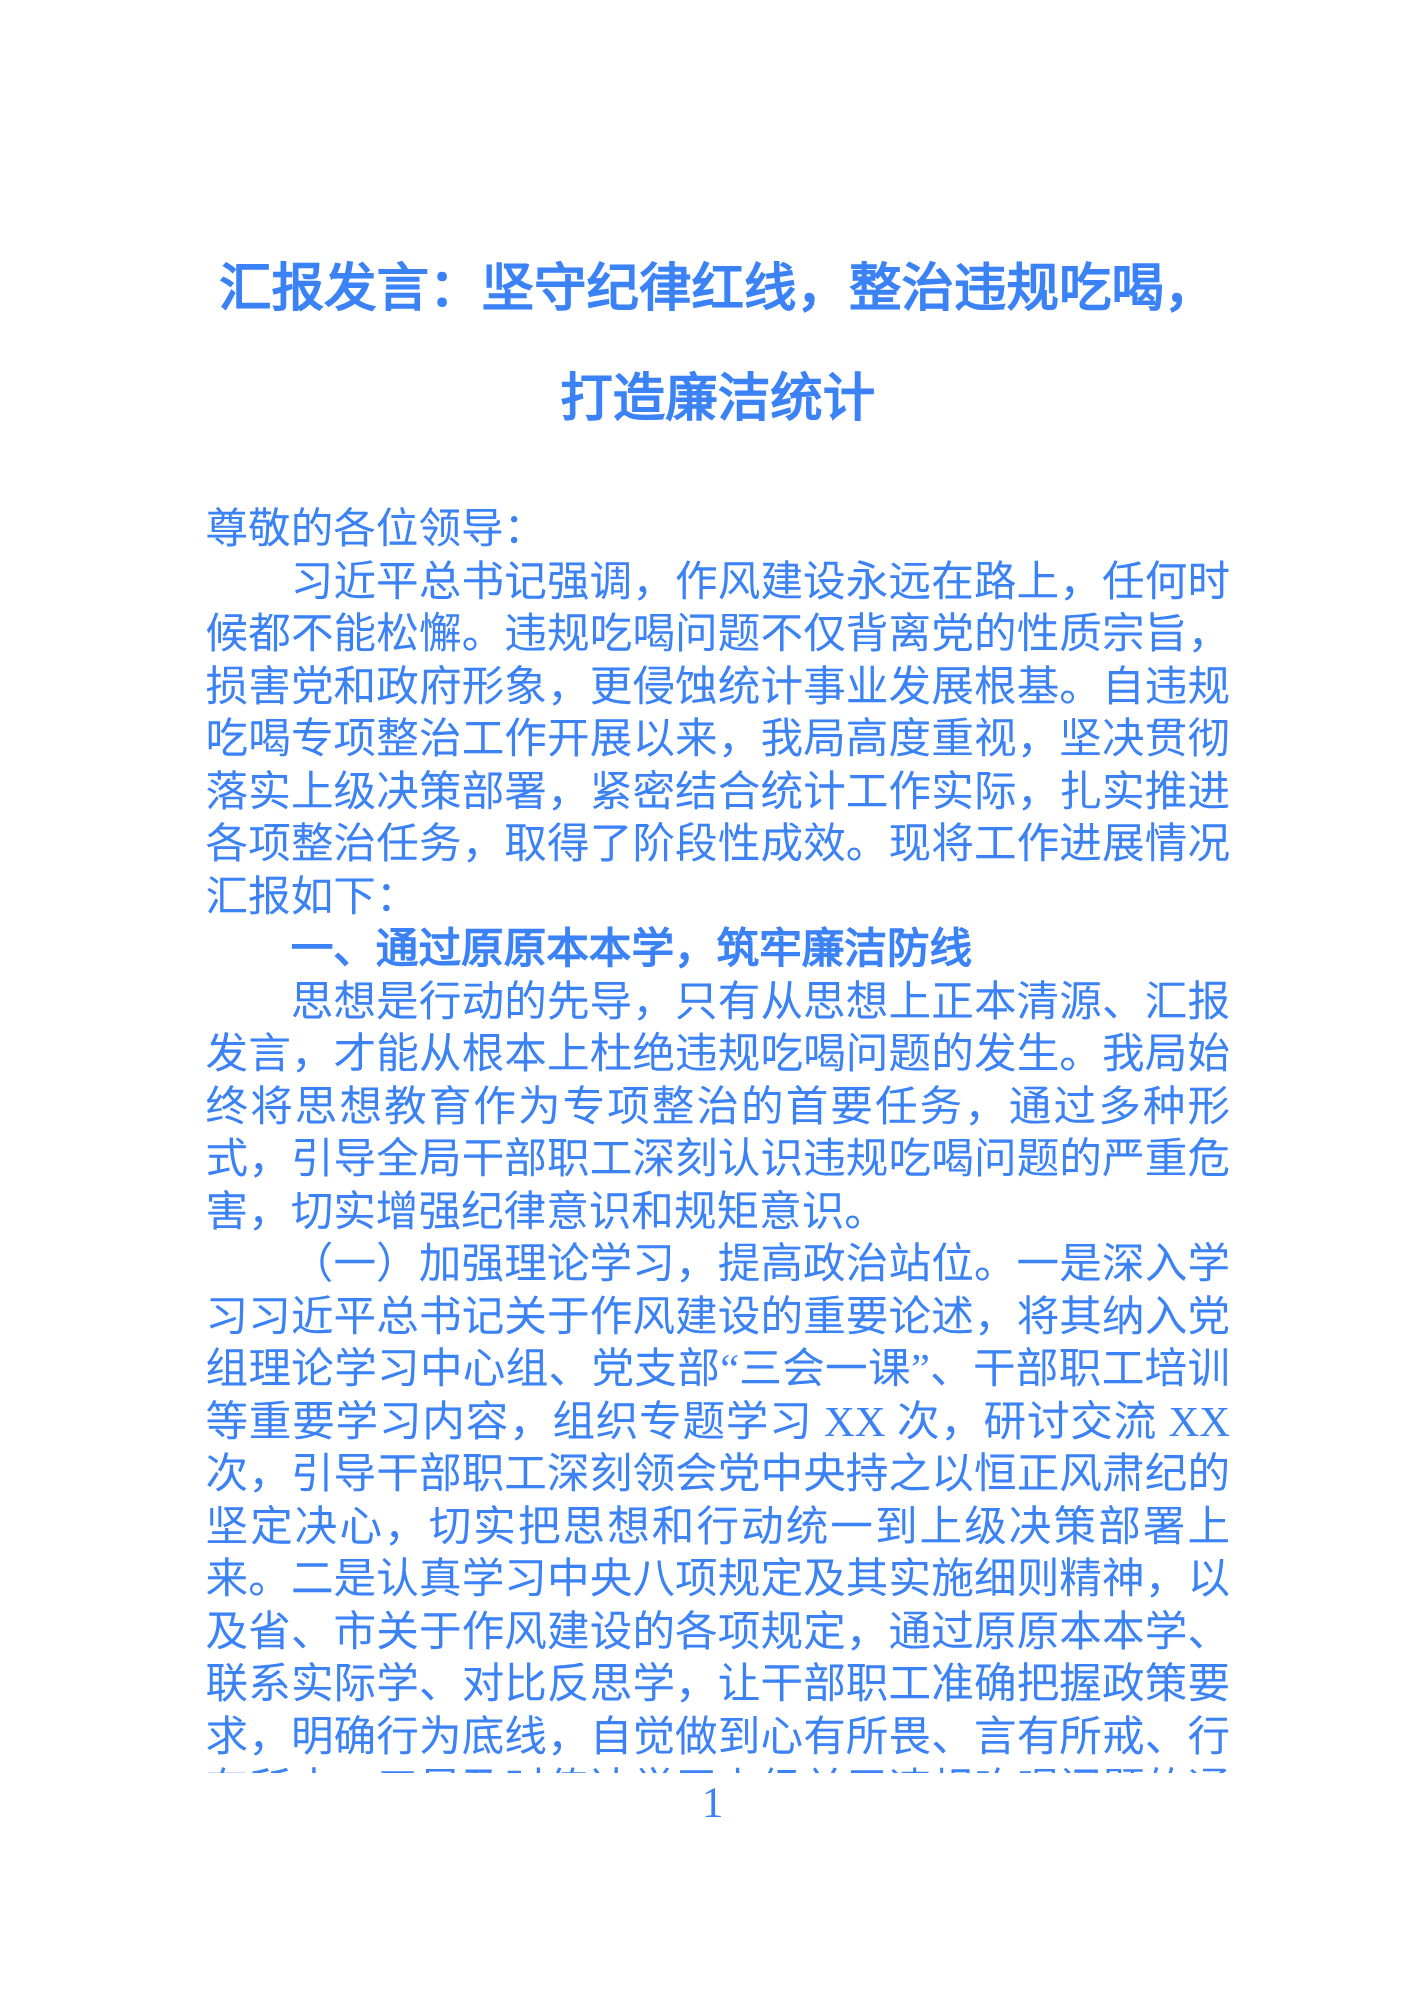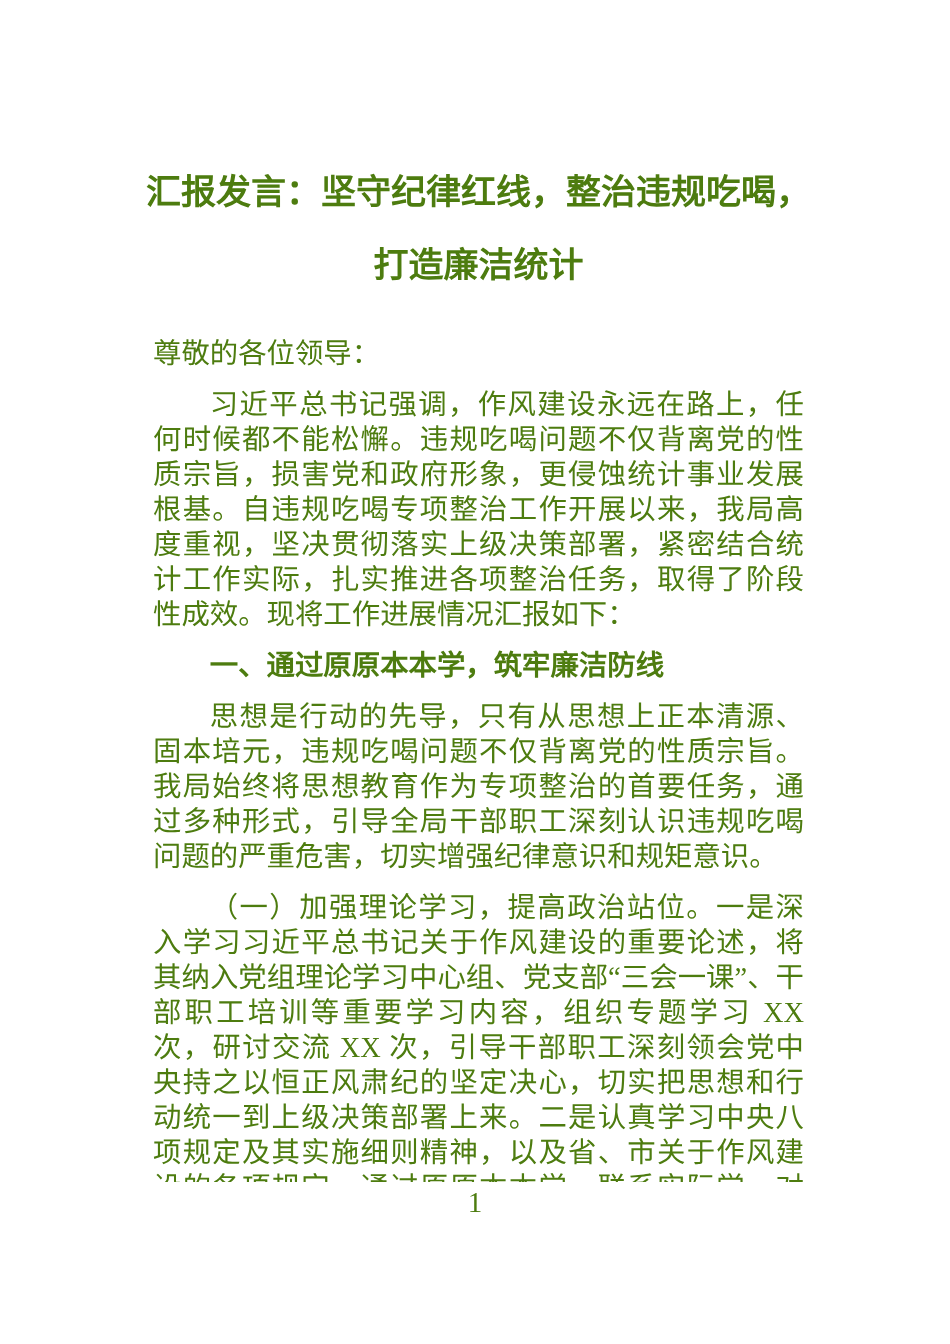--- a/index.html
+++ b/index.html
@@ -5,21 +5,21 @@
   html, body {
     margin: 0;
     padding: 0;
     background: #ffffff;
   }
   .page {
     position: relative;
     width: 950px;
     height: 1344px;
     background: #ffffff;
-    color: #4d7c0f;
+    color: #3b82f6;
     
     font-family: "Liberation Serif", sans-serif;
     overflow: hidden;
   }
   .content {
     position: absolute;
     left: 137px;
     top: 0;
     width: 683px;
     height: 1182px;
@@ -28,21 +28,21 @@
   .title {
     margin: 156px 0 0 0;
     font-size: 35px;
     font-weight: 700;
     line-height: 73px;
     text-align: center;
     letter-spacing: 0;
   }
   .salutation,
   .para {
-    margin: 16px;
+    margin: 0;
     font-size: 28.4px;
     line-height: 35px;
     text-align: justify;
     text-justify: inter-ideograph;
     word-break: break-all;
   }
   .salutation {
     margin-top: 34px;
     text-align: left;
   }
@@ -65,17 +65,17 @@
 </style>
 </head>
 <body>
 
 <div class="page">
   <div class="content">
     <h1 class="title">汇报发言：坚守纪律红线，整治违规吃喝，打造廉洁统计</h1>
     <p class="salutation">尊敬的各位领导：</p>
     <p class="para indent">习近平总书记强调，作风建设永远在路上，任何时候都不能松懈。违规吃喝问题不仅背离党的性质宗旨，损害党和政府形象，更侵蚀统计事业发展根基。自违规吃喝专项整治工作开展以来，我局高度重视，坚决贯彻落实上级决策部署，紧密结合统计工作实际，扎实推进各项整治任务，取得了阶段性成效。现将工作进展情况汇报如下：</p>
     <p class="para indent heading">一、通过原原本本学，筑牢廉洁防线</p>
-    <p class="para indent">思想是行动的先导，只有从思想上正本清源、固本培元，违规吃喝问题不仅背离党的性质宗旨。我局始终将思想教育作为专项整治的首要任务，通过多种形式，引导全局干部职工深刻认识违规吃喝问题的严重危害，切实增强纪律意识和规矩意识。</p>
+    <p class="para indent">思想是行动的先导，只有从思想上正本清源、汇报发言，才能从根本上杜绝违规吃喝问题的发生。我局始终将思想教育作为专项整治的首要任务，通过多种形式，引导全局干部职工深刻认识违规吃喝问题的严重危害，切实增强纪律意识和规矩意识。</p>
     <p class="para indent">（一）加强理论学习，提高政治站位。一是深入学习习近平总书记关于作风建设的重要论述，将其纳入党组理论学习中心组、党支部“三会一课”、干部职工培训等重要学习内容，组织专题学习 XX 次，研讨交流 XX 次，引导干部职工深刻领会党中央持之以恒正风肃纪的坚定决心，切实把思想和行动统一到上级决策部署上来。二是认真学习中央八项规定及其实施细则精神，以及省、市关于作风建设的各项规定，通过原原本本学、联系实际学、对比反思学，让干部职工准确把握政策要求，明确行为底线，自觉做到心有所畏、言有所戒、行有所止。三是及时传达学习上级关于违规吃喝问题的通报文件，用身边事教育身边</p>
   </div>
   <div class="page-number">1</div>
 </div>
 
 </body></html>

